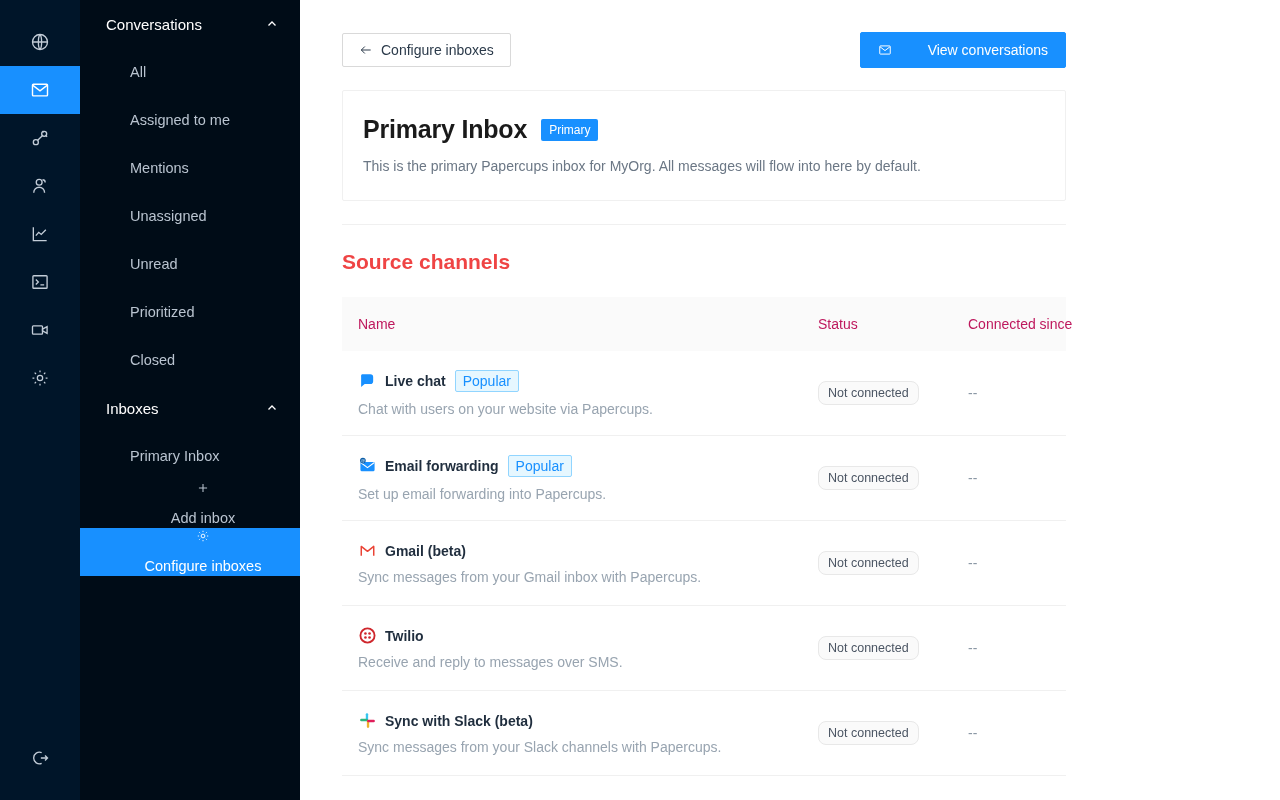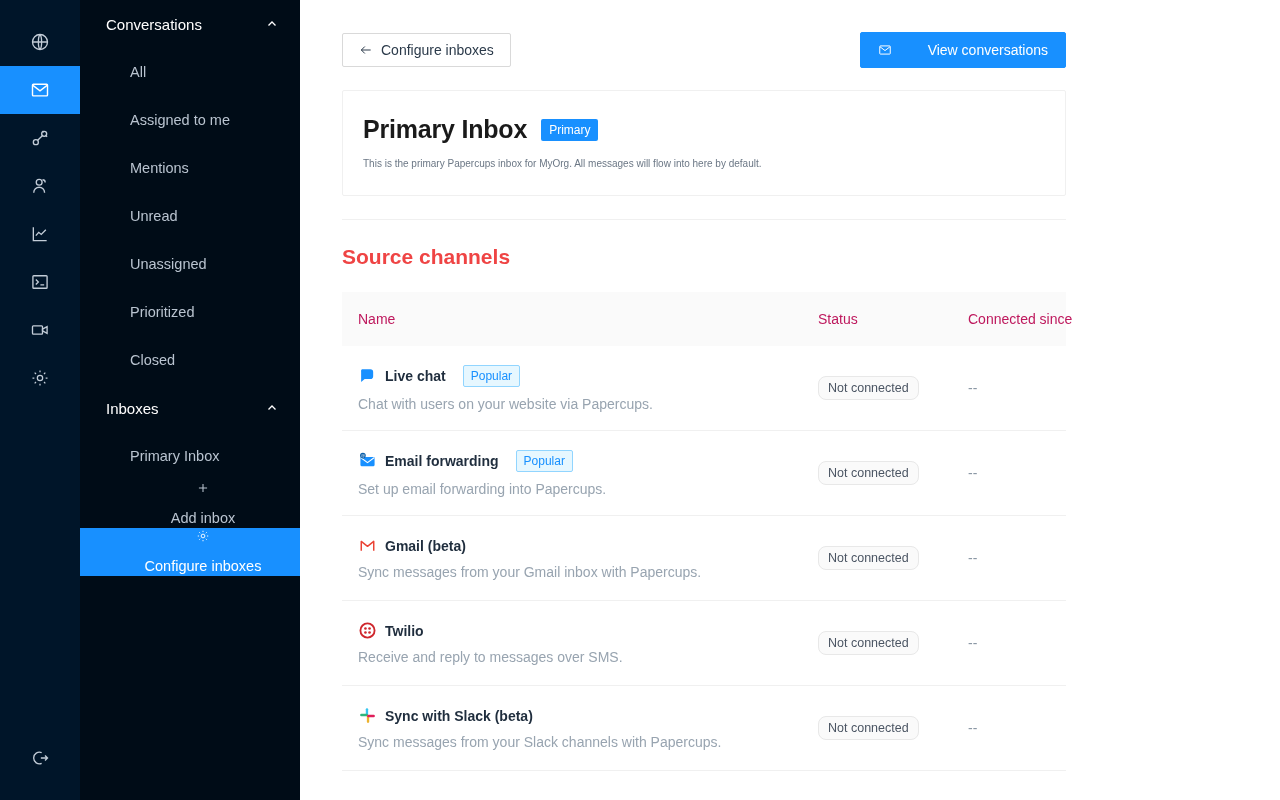--- a/index.html
+++ b/index.html
@@ -95,22 +95,22 @@
     padding: 24px 20px 26px 20px;
   }
   .panel-title-row { display: flex; align-items: center; gap: 14px; }
   .panel-title {
     font-size: 25px; font-weight: bold; color: #1a1a1a; letter-spacing: -0.2px;
   }
   .tag {
     font-size: 12px; padding: 2px 8px; border-radius: 2px; line-height: 18px;
   }
   .tag-primary { background: #1890ff; color: #ffffff; }
-  .tag-popular { background: #e6f7ff; color: #1890ff; border: 1px solid #91d5ff; font-size: 12px; padding: 1px 7px; margin-left: 8px; }
-  .panel-desc { margin-top: 14px; font-size: 10px; color: #6b7785; }
+  .tag-popular { background: #e6f7ff; color: #1890ff; border: 1px solid #91d5ff; font-size: 14px; padding: 1px 7px; }
+  .panel-desc { margin-top: 14px; font-size: 14px; color: #6b7785; }
 
   .divider { height: 1px; background: #f0f0f0; margin: 23px 0 0 0; }
 
   .section-title {
     font-size: 21px; font-weight: bold; color: #ef4444;
     margin: 25px 0 4px 42px;
   }
 
   
   .tbl { margin: 23px 42px 0 42px; }
@@ -260,24 +260,24 @@
     <div class="nav-item">
       <span>All</span>
     </div>
     <div class="nav-item">
       <span>Assigned to me</span>
     </div>
     <div class="nav-item">
       <span>Mentions</span>
     </div>
     <div class="nav-item">
+      <span>Unassigned</span>
+    </div>
+    <div class="nav-item">
       <span>Unread</span>
-    </div>
-    <div class="nav-item">
-      <span>Unassigned</span>
     </div>
     <div class="nav-item">
       <span>Prioritized</span>
     </div>
     <div class="nav-item">
       <span>Closed</span>
     </div>
 
     <div class="section-head">
       <span>Inboxes</span>

